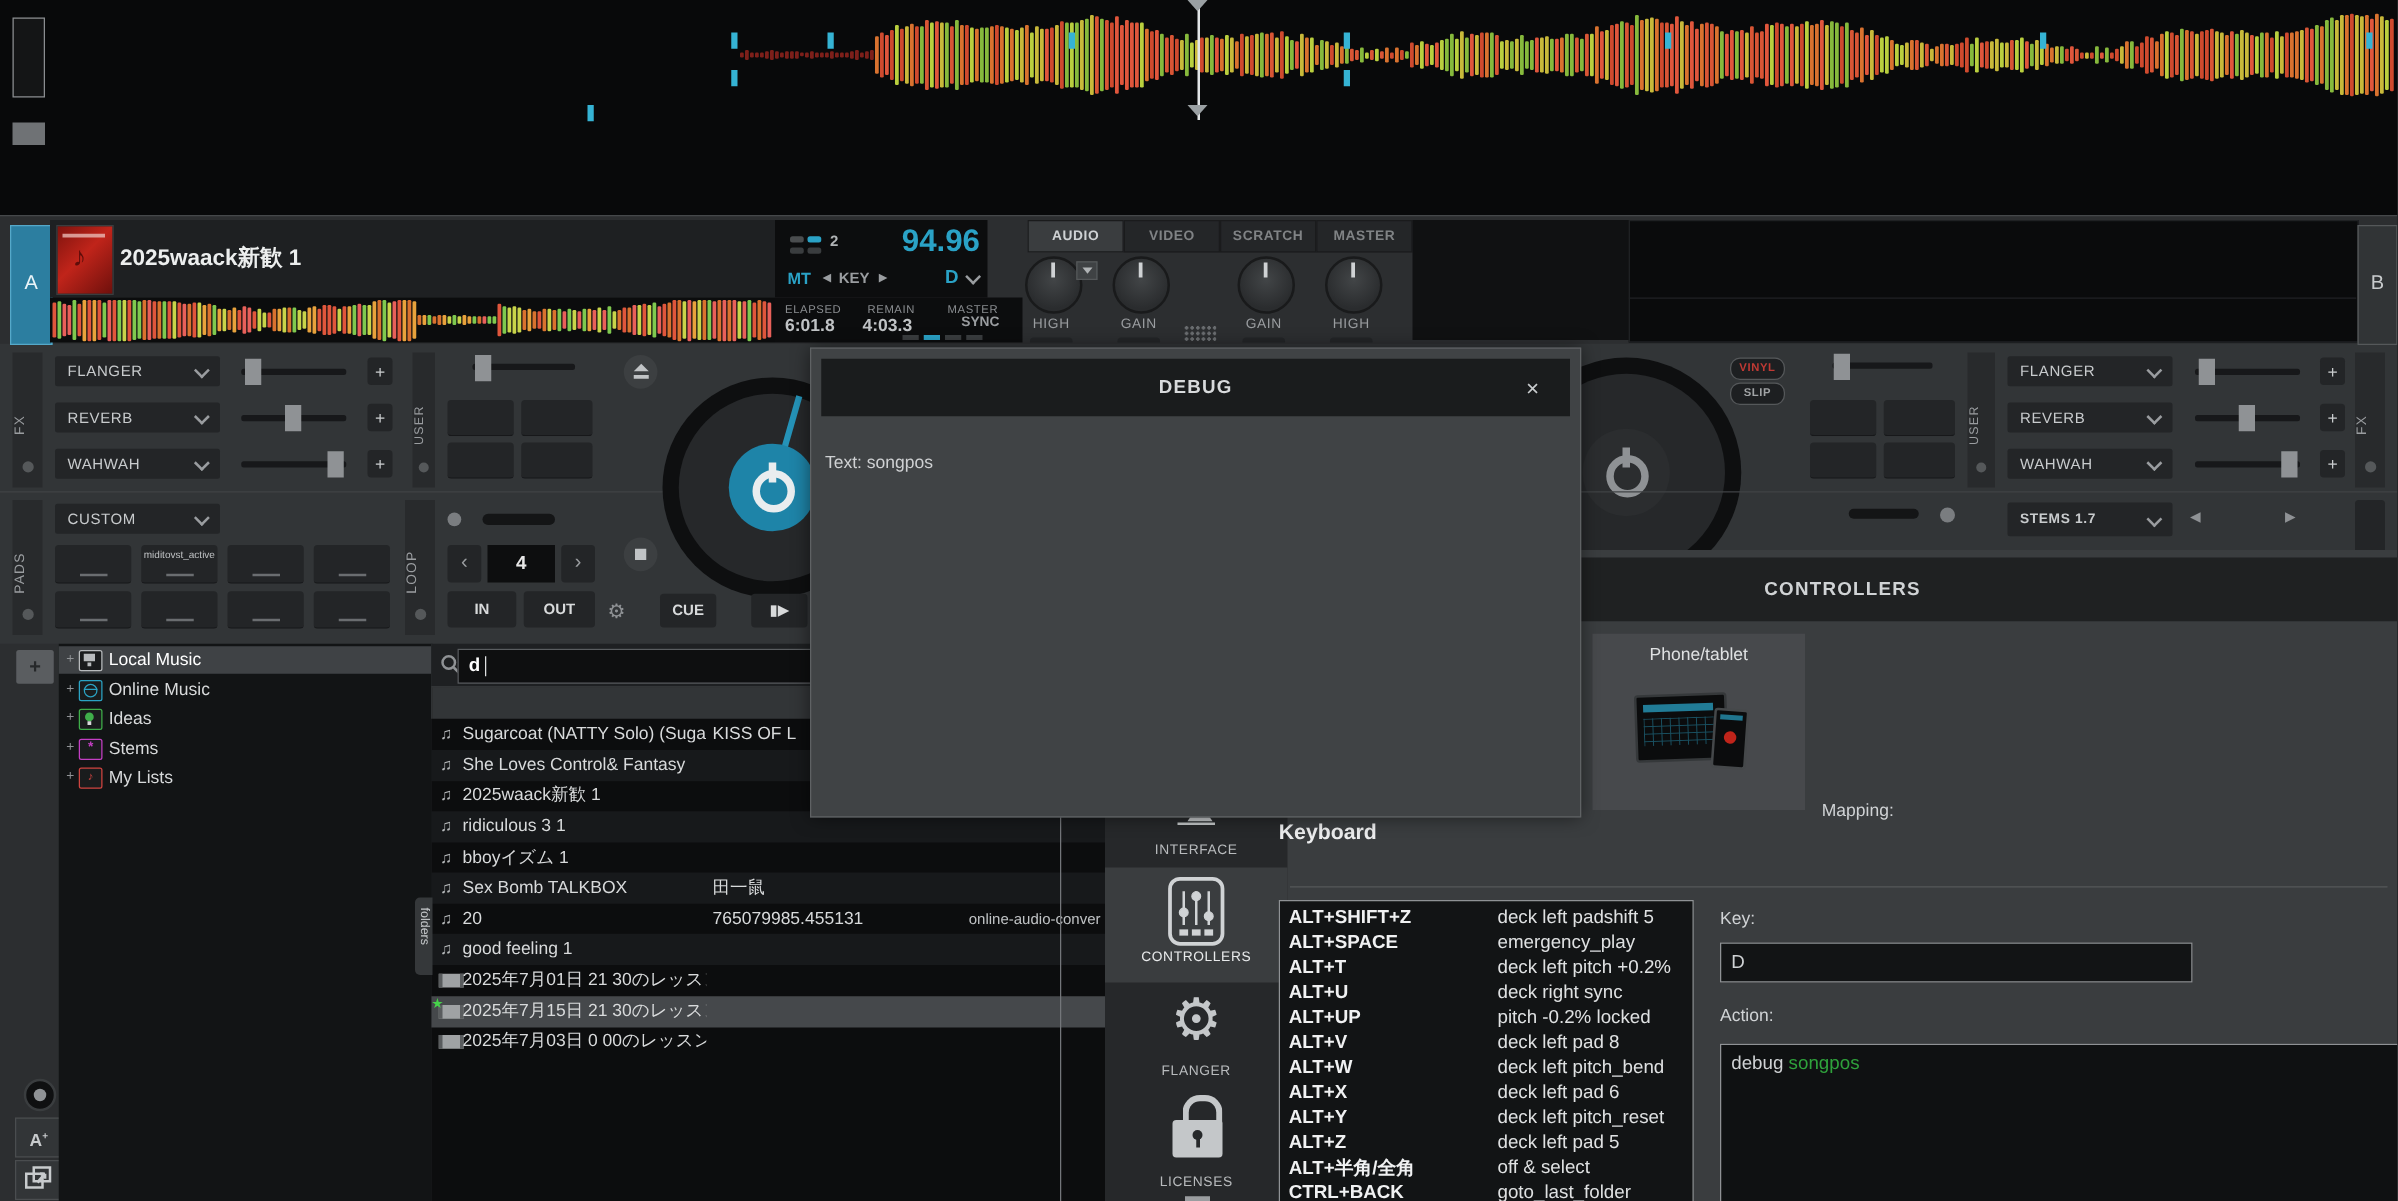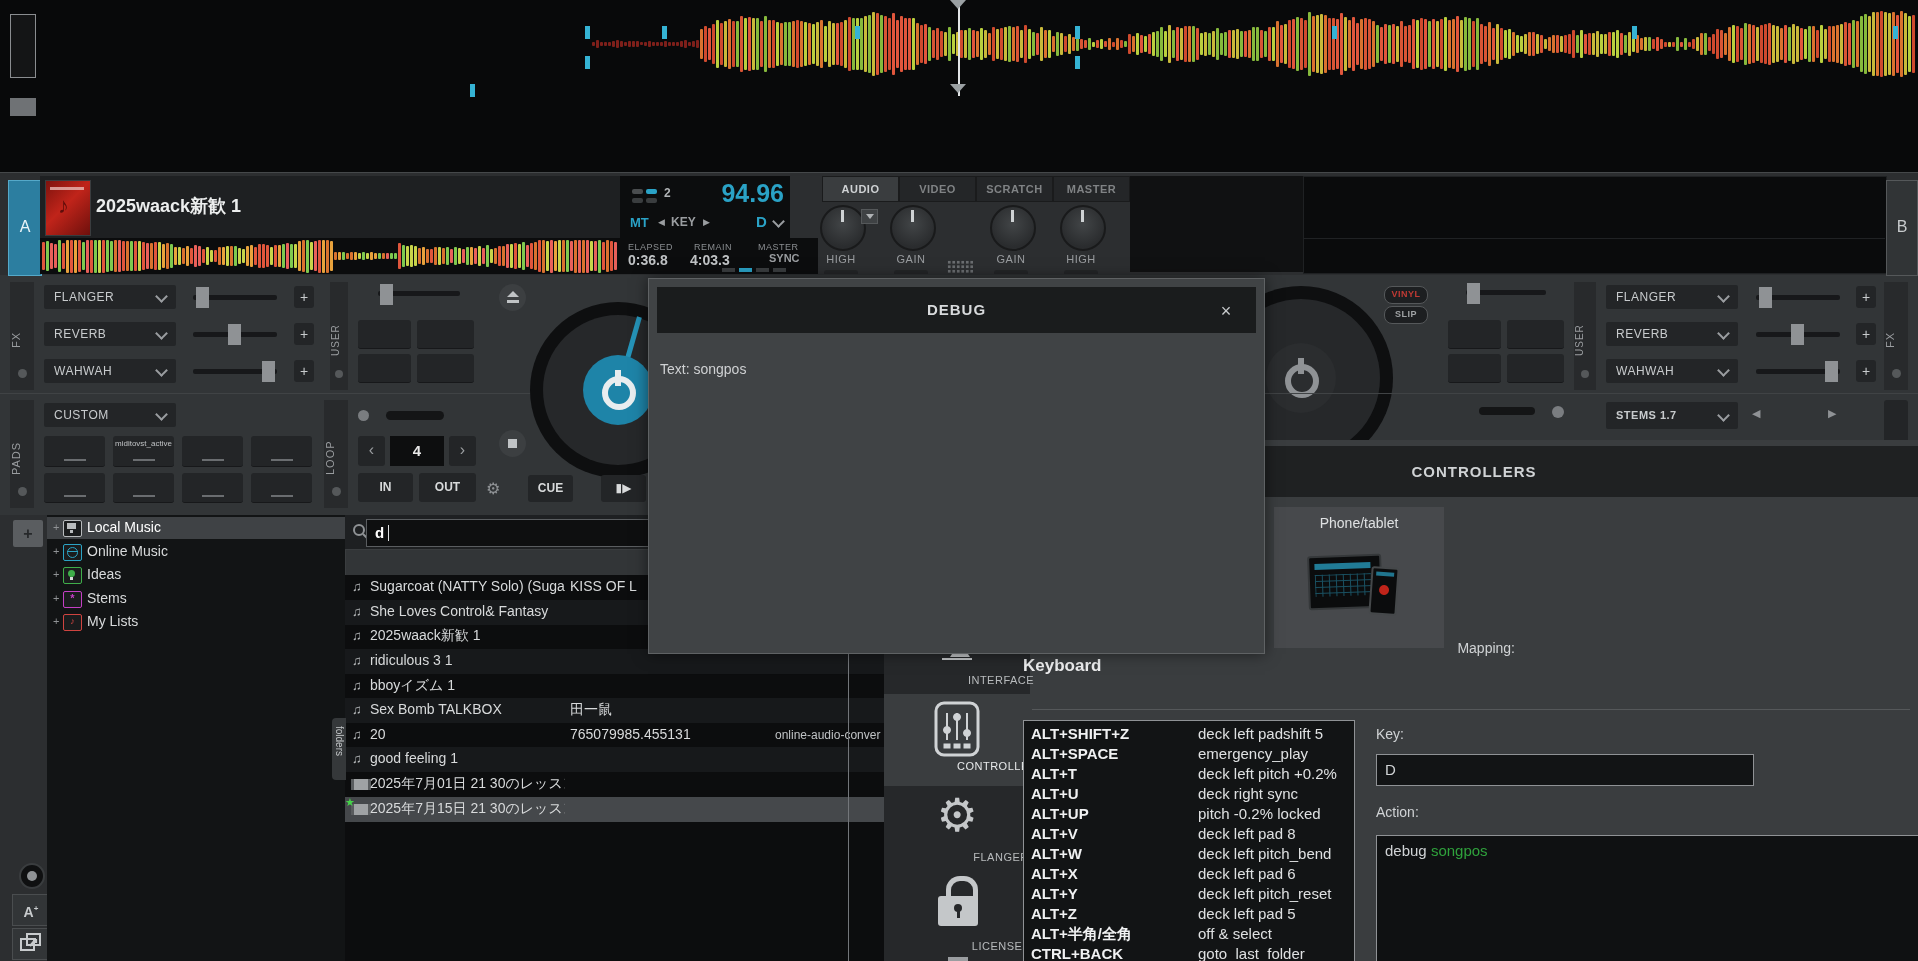--- a/index.html
+++ b/index.html
@@ -119,21 +119,21 @@
   .trk .star{position:absolute;left:0px;top:-1px;font-size:11px;color:#46d24a;}
   .trk .ttl{position:absolute;left:25px;top:3px;width:195px;font-size:14px;color:#d8dadb;white-space:nowrap;overflow:hidden;}
   .trk .art{position:absolute;left:225px;top:3px;width:198px;font-size:14px;color:#d8dadb;white-space:nowrap;overflow:hidden;}
   .trk .ext{position:absolute;left:430px;top:5px;width:108px;font-size:12px;color:#c0c3c5;white-space:nowrap;overflow:hidden;}
   #folders-tab{left:332px;top:718px;width:14px;height:62px;background:#35383a;border-radius:4px 0 0 4px;}
   #folders-tab span{position:absolute;left:2px;top:8px;writing-mode:vertical-rl;font-size:10px;color:#c4c7c9;}
   #scroll-line{left:848px;top:652px;width:1px;height:309px;background:#73767a;}
   
   #settings{left:884px;top:440px;width:1034px;height:521px;background:#3a3d3f;z-index:20;}
   #settings-sidebar{position:absolute;left:0;top:0;width:146px;height:521px;background:#26282a;}
-  .sb-label{position:absolute;left:0;width:146px;text-align:center;font-size:11px;color:#b8bbbd;letter-spacing:.5px;padding-left:44px;}
+  .sb-label{position:absolute;left:0;width:146px;text-align:center;font-size:11px;color:#b8bbbd;letter-spacing:.5px;}
   .sb-item-sel{position:absolute;left:0;width:146px;background:#3a3d3f;}
   #controllers-band{position:absolute;left:146px;top:6px;width:888px;height:51px;background:#1f2122;}
   #controllers-band div{font-size:15px;font-weight:bold;color:#d0d3d5;text-align:center;line-height:51px;letter-spacing:1px;}
   .card{position:absolute;top:67px;width:170px;height:141px;background:#47494c;}
   .card .clabel{position:absolute;left:0;right:0;top:8px;text-align:center;font-size:14px;color:#dfe1e2;}
   #mapping-label{position:absolute;left:511px;top:200px;width:120px;text-align:right;font-size:14px;color:#d0d3d5;}
   #mapping-dd{position:absolute;left:640px;top:190px;width:272px;height:30px;background:#16181a;border:1px solid #6a6d70;}
   #mapping-dd span{position:absolute;left:10px;top:6px;font-size:14px;color:#dfe1e2;}
   #kb-heading{position:absolute;left:139px;top:216px;font-size:17px;font-weight:bold;color:#ecedee;}
   #kb-divider{position:absolute;left:148px;top:269px;width:878px;height:1px;background:#55585a;}
@@ -680,21 +680,21 @@
   <div class="abs" id="deckA-mt">MT</div>
   <div class="abs" id="key-left">◀</div>
   <div class="abs" id="key-label">KEY</div>
   <div class="abs" id="key-right">▶</div>
   <div class="abs" id="deckA-keyvalue">D</div>
   <div class="abs chev" style="left:774px;top:217px;"></div>
   <div class="abs" id="deckA-timebox"></div>
   <div class="abs tlabel" style="left:628px;top:242px;">ELAPSED</div>
   <div class="abs tlabel" style="left:694px;top:242px;text-align:right;">REMAIN</div>
   <div class="abs tlabel" style="left:758px;top:242px;">MASTER</div>
-  <div class="abs tvalue" style="left:628px;top:252px;">0:36.8</div>
+  <div class="abs tvalue" style="left:628px;top:252px;">6:01.8</div>
   <div class="abs tvalue" style="left:690px;top:252px;">4:03.3</div>
   <div class="abs" id="sync-label">SYNC</div>
   <div class="abs sync-dash" style="left:722px;"></div>
   <div class="abs sync-dash" style="left:739px;background:#2aa2c6;"></div>
   <div class="abs sync-dash" style="left:756px;"></div>
   <div class="abs sync-dash" style="left:773px;"></div>
 
   <div class="abs" id="mixer-tabs">
       <div class="mtab sel" style="left: 822px;">AUDIO</div>
       <div class="mtab" style="left: 899px;">VIDEO</div>
@@ -993,20 +993,24 @@
         <div class="ttl">good feeling 1</div>
       </div>
       <div class="trk" style="top: 197.04px;">
         <div class="film"></div>
         <div class="ttl">2025年7月01日 21 30のレッスン</div>
       </div>
       <div class="trk sel" style="top: 221.67px;">
         <div class="film"></div>
         <div class="star">★</div>
         <div class="ttl">2025年7月15日 21 30のレッスン</div>
+      </div>
+      <div class="trk" style="top: 246.3px;">
+        <div class="film"></div>
+        <div class="ttl">2025年7月03日 0 00のレッスン</div>
       </div>
     </div>
   <div class="abs" id="folders-tab">
       <span>folders</span>
     </div>
   <div class="abs" id="scroll-line"></div>
 
   <div class="abs" id="settings">
     <div id="settings-sidebar">
         <div style="position: absolute; left: 66px; top: 211px; width: 12px; height: 0px; border-bottom: 6px solid rgb(196, 199, 201); border-left: 4px solid transparent; border-right: 4px solid transparent;"></div>

